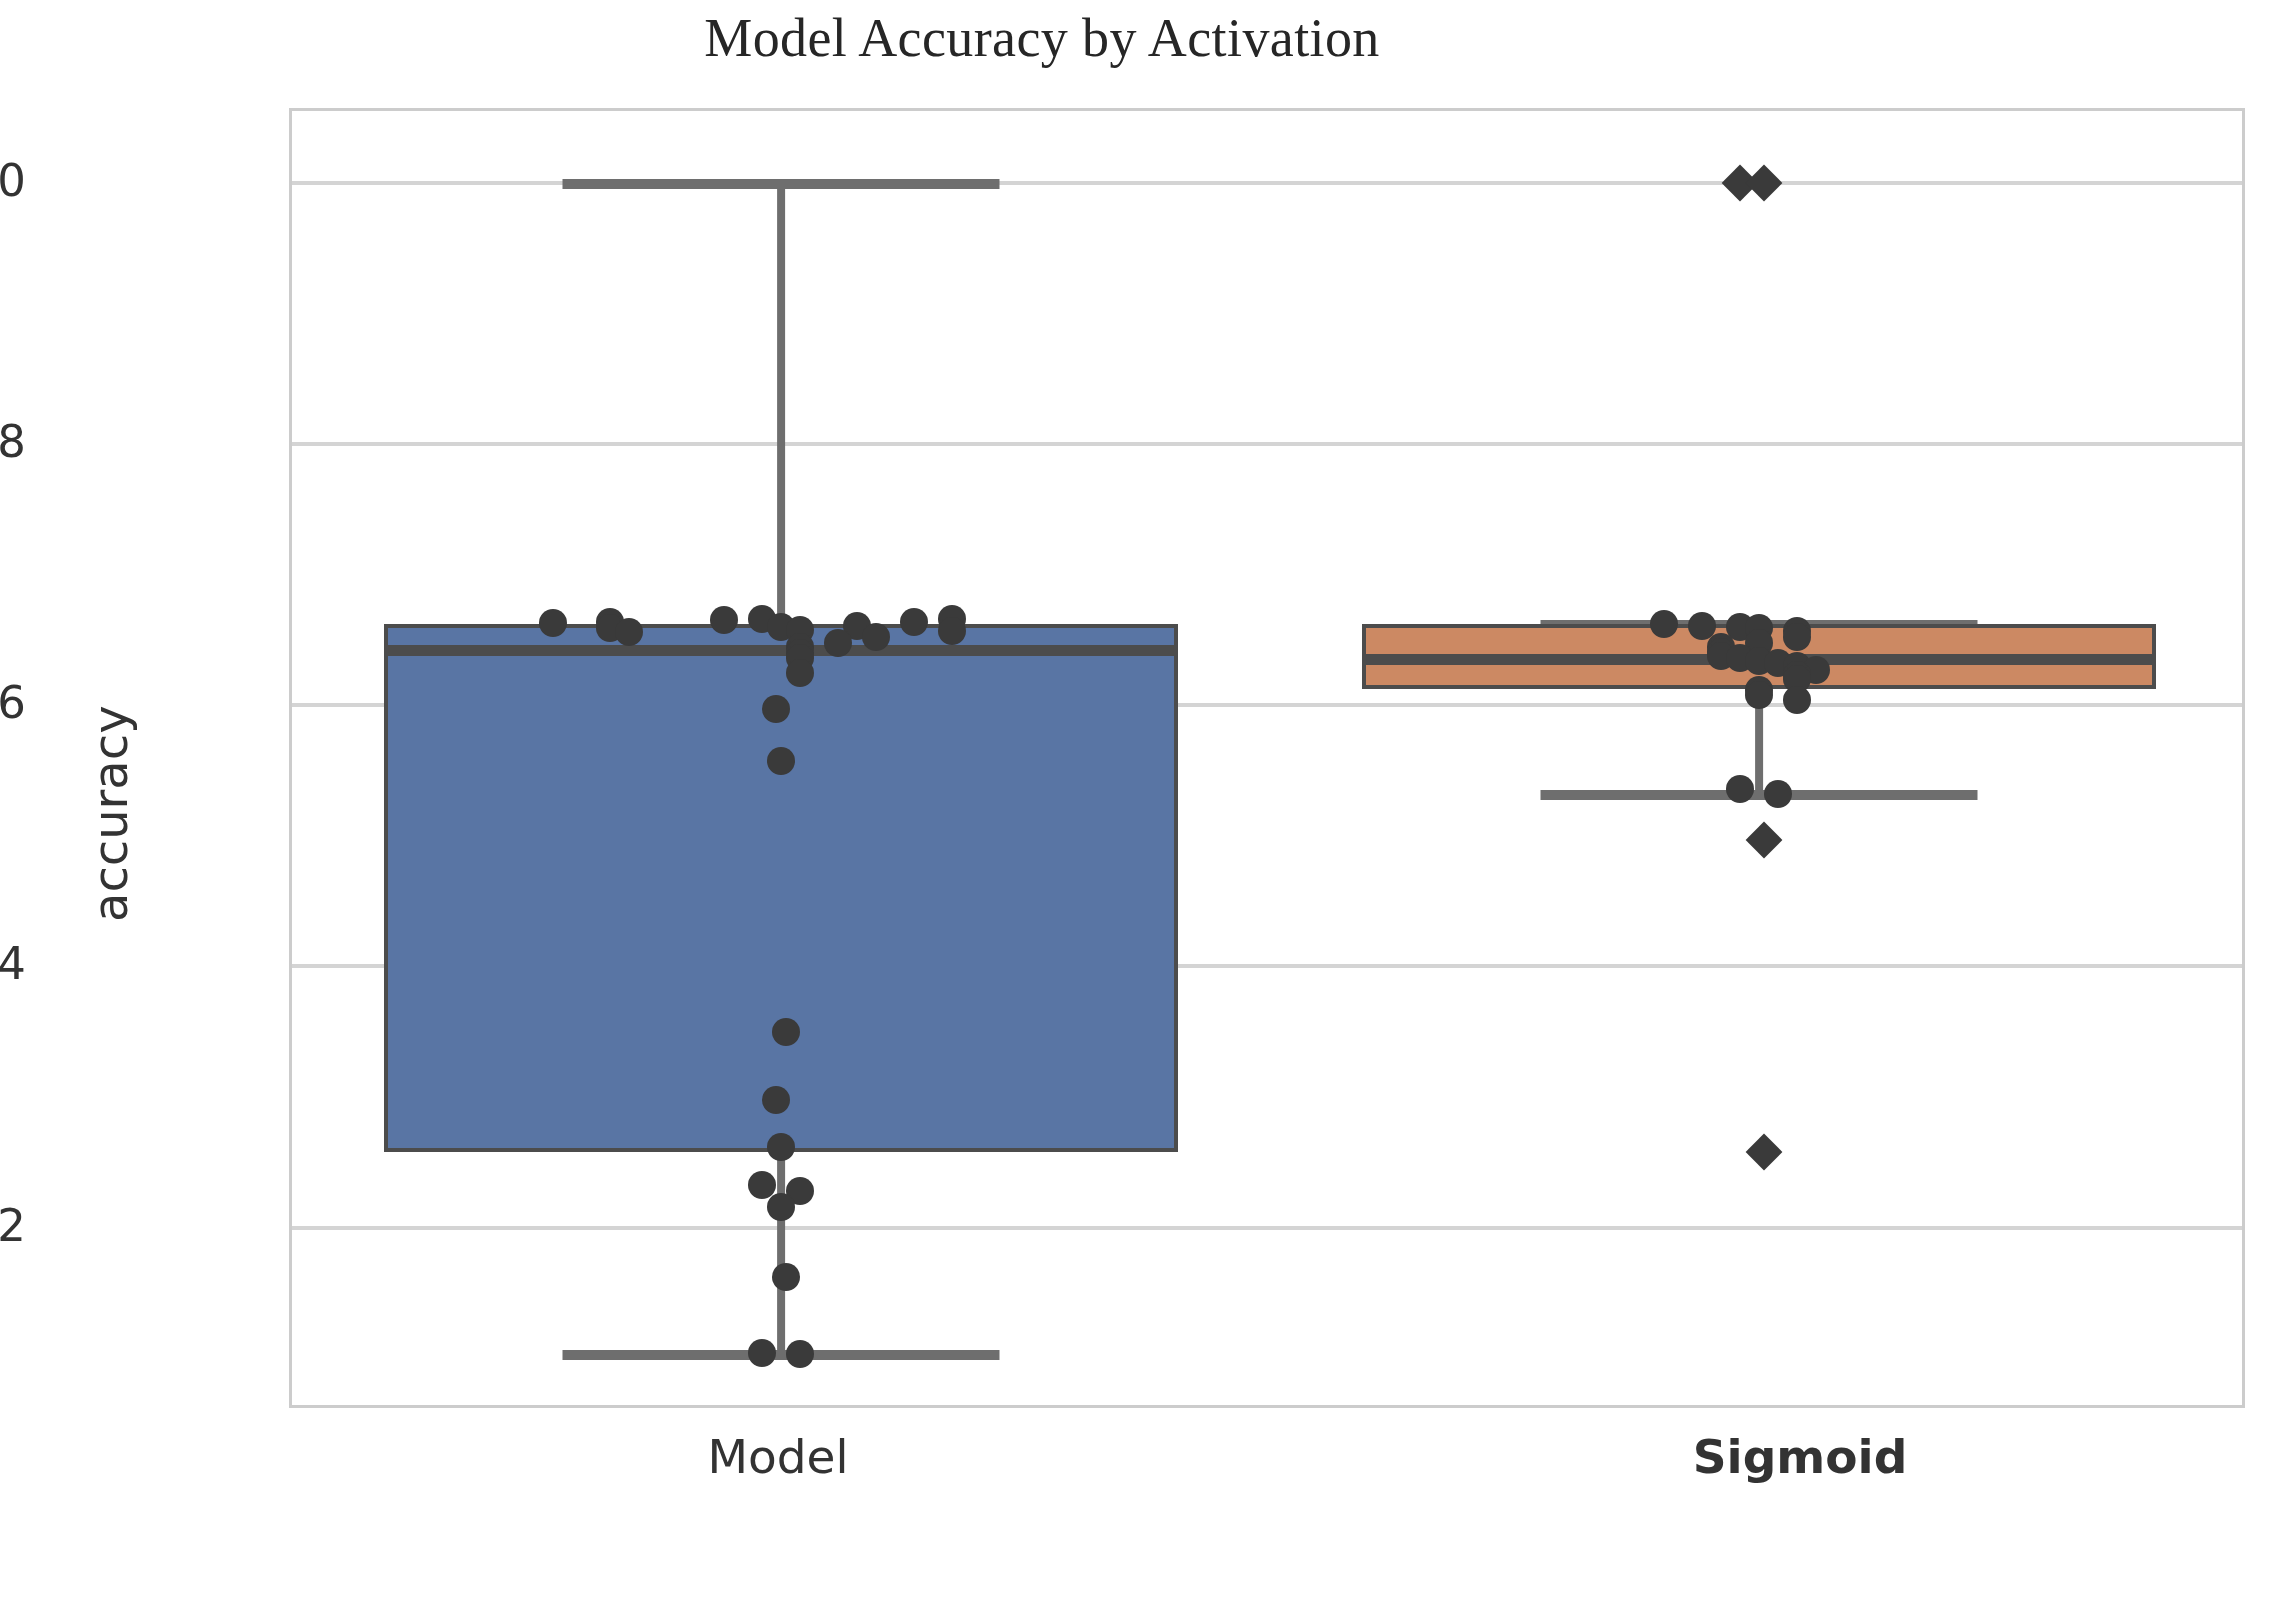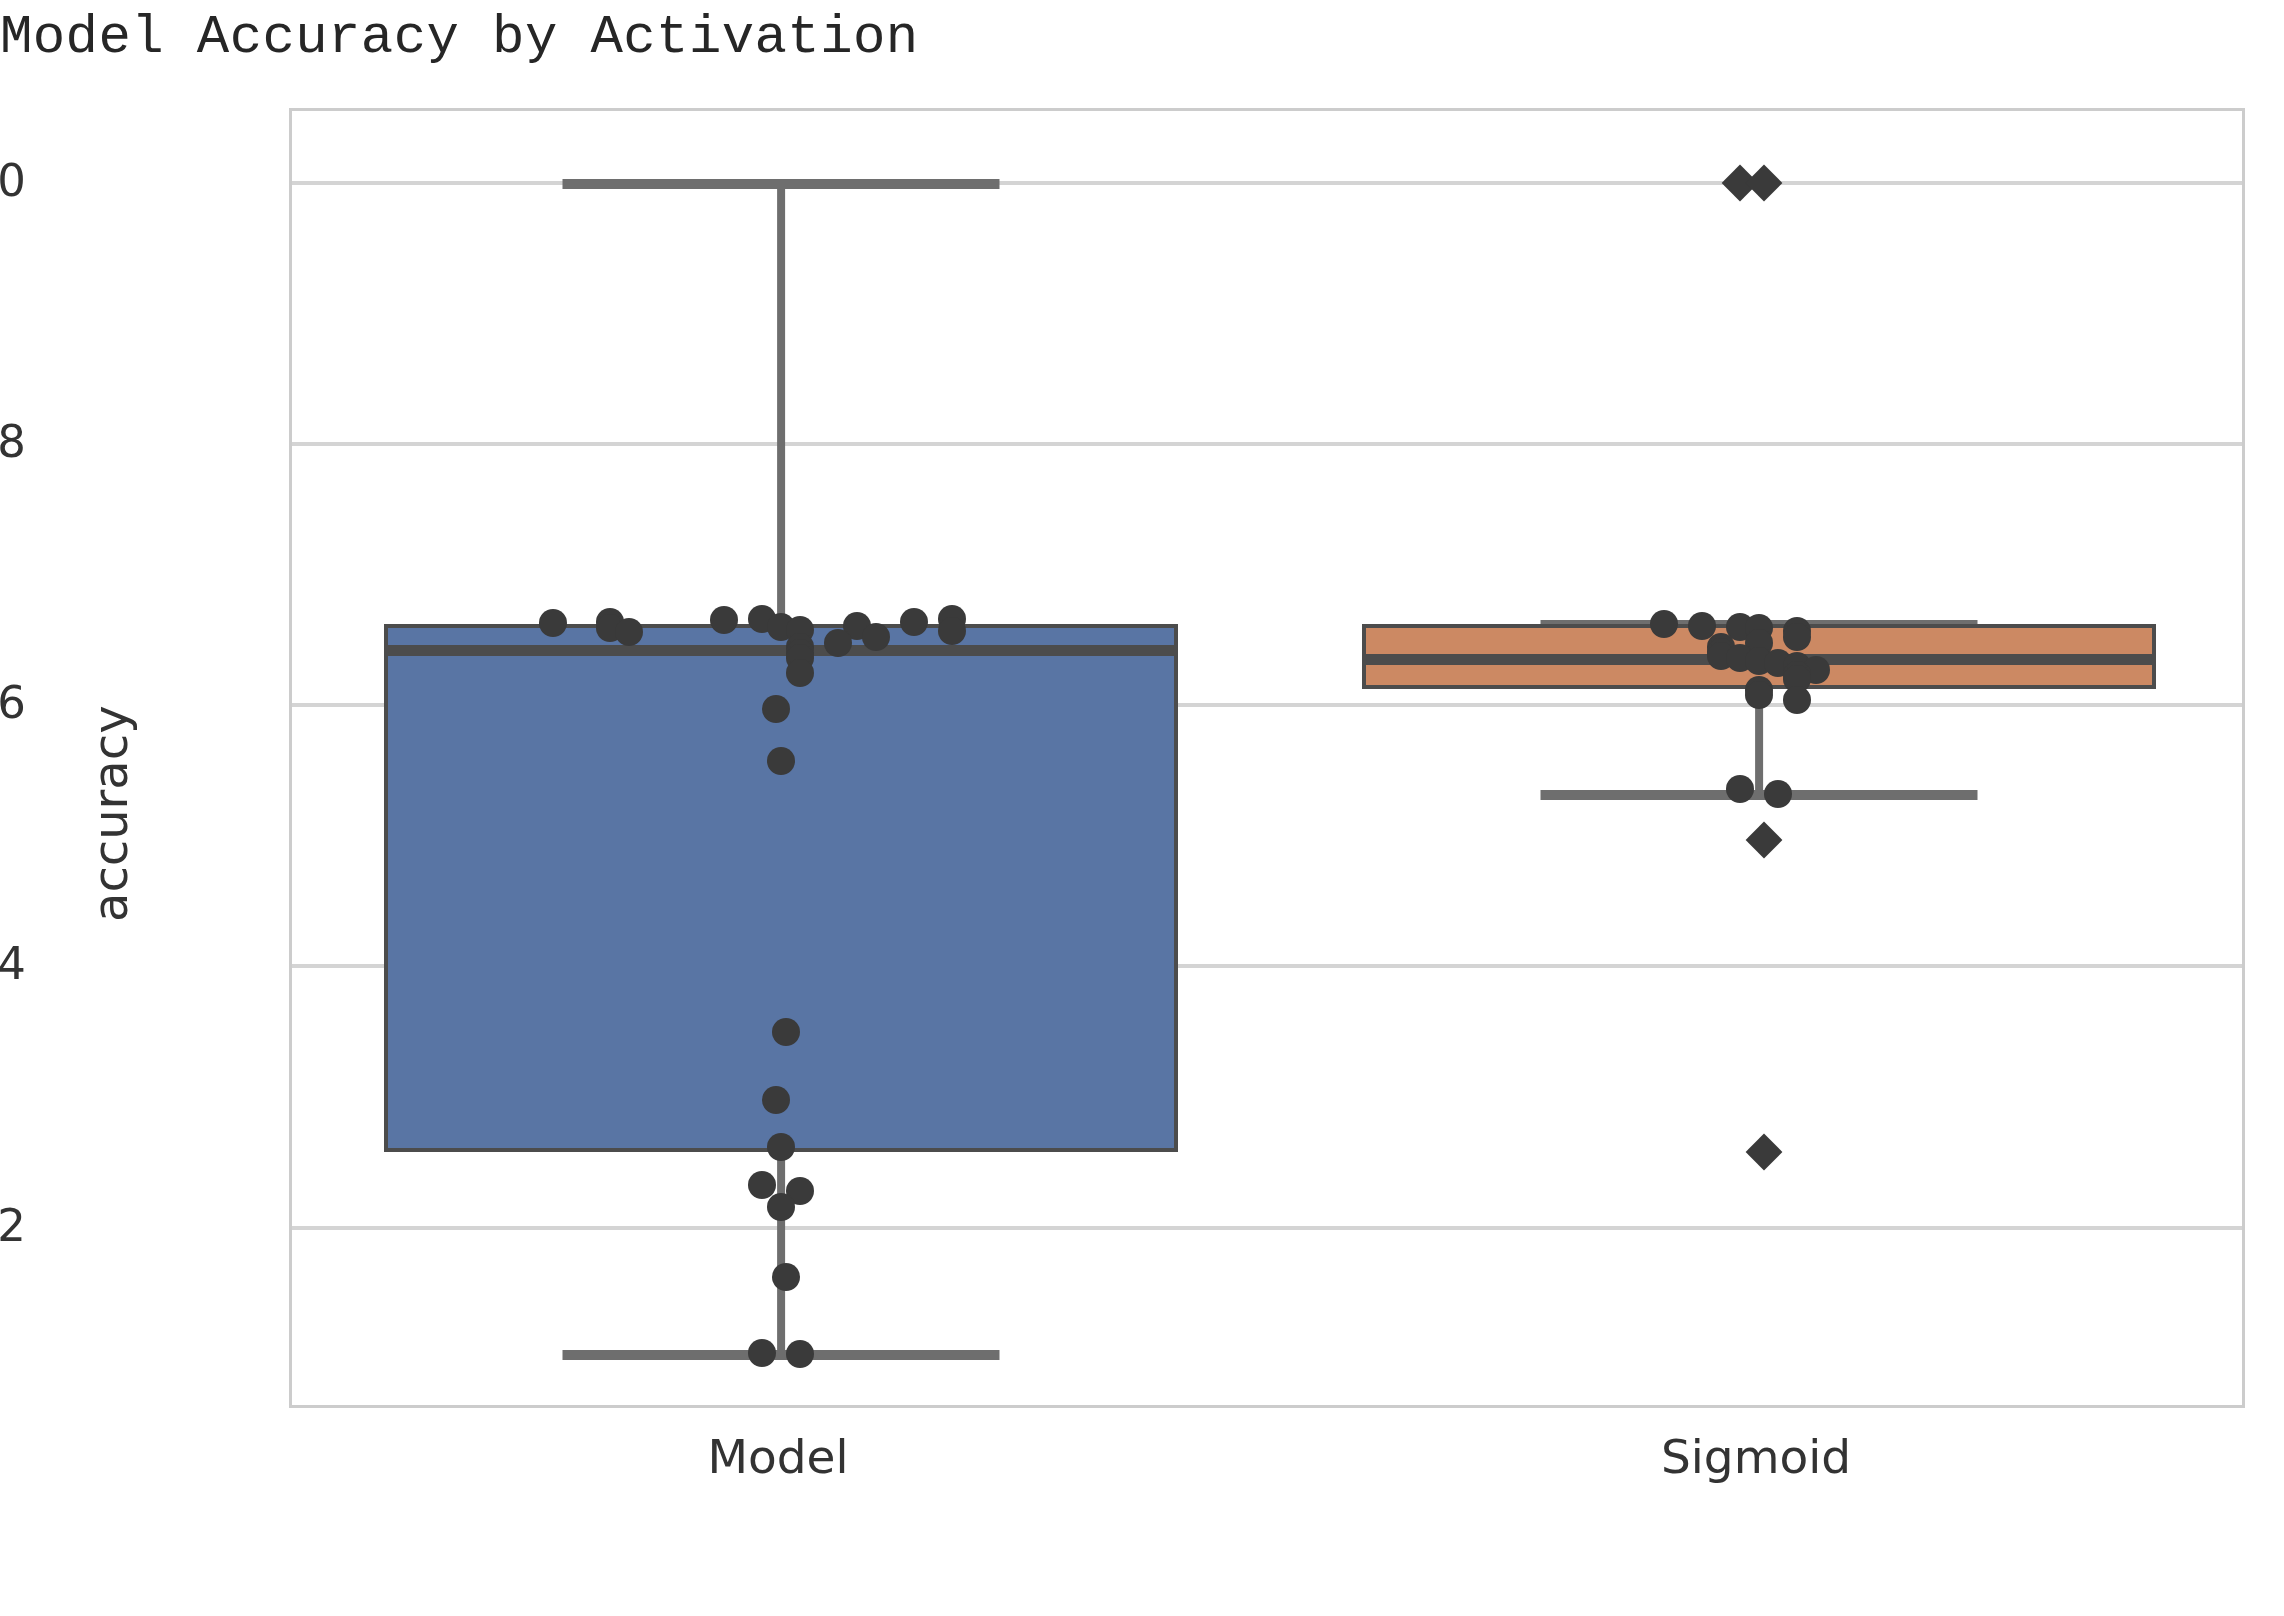--- a/index.html
+++ b/index.html
@@ -1,19 +1,19 @@
 <!DOCTYPE html>
 <html style="font-size:14px"><head>
 <meta charset="utf-8">
 <style>
   html,body{margin:0;padding:0;background:#ffffff;}
   body{width:2284px;height:1617px;font-family:"DejaVu Sans",sans-serif;overflow:hidden;}
   #figure{position:relative;width:2284px;height:1617px;background:#ffffff;}
-  #chart-title{position:absolute;left:0;top:7px;width:2084px;text-align:left;
-    font-size:54px;color:#262626;font-family:Liberation Mono, monospace;letter-spacing:0.4px;}
+  #chart-title{position:absolute;left:0;top:7px;width:2084px;text-align:center;
+    font-size:54px;color:#262626;font-family:Liberation Serif, serif;letter-spacing:0.4px;}
   #plot-area{position:absolute;left:289px;top:108px;width:1956px;height:1300px;
     background:#ffffff;box-sizing:border-box;border:3.5px solid #cccccc;}
   .gridline{position:absolute;left:0;width:100%;height:4.3px;background:#d4d4d4;}
   .ytick-label{position:absolute;right:2258px;width:199px;text-align:right;
     font-size:45px;color:#333333;transform:translateY(-50%);}
   #ylabel{position:absolute;font-size:48px;color:#333333;
     transform:rotate(-90deg);transform-origin:0 0;white-space:nowrap;}
   #xlabel{position:absolute;left:0;top:1520px;width:2284px;text-align:center;
     font-size:48px;color:#333333;}
   .xtick-label{position:absolute;top:1429px;font-size:47px;color:#333333;
@@ -39,21 +39,21 @@
 
   <div id="ytick-labels">
       <div class="ytick-label" style="top: 180px;">1.0</div>
       <div class="ytick-label" style="top: 441px;">0.8</div>
       <div class="ytick-label" style="top: 702px;">0.6</div>
       <div class="ytick-label" style="top: 963px;">0.4</div>
       <div class="ytick-label" style="top: 1225px;">0.2</div>
     </div>
   <div id="xtick-labels">
       <div class="xtick-label" style="left: 778px;">Model</div>
-      <div class="xtick-label" style="left: 1756px;">Sigmoid</div>
+      <div class="xtick-label" style="left: 1800px; font-weight: bold;">Sigmoid</div>
     </div>
 
   <div id="plot-area">
     <div id="gridlines">
         <div class="gridline" style="top: 70px;"></div>
         <div class="gridline" style="top: 331px;"></div>
         <div class="gridline" style="top: 592px;"></div>
         <div class="gridline" style="top: 853px;"></div>
         <div class="gridline" style="top: 1115px;"></div>
       </div>

